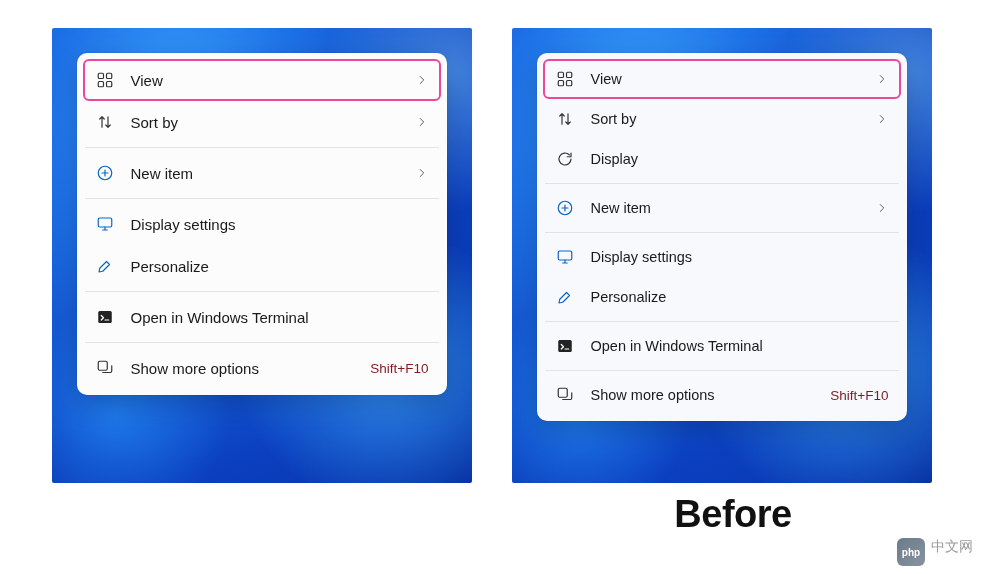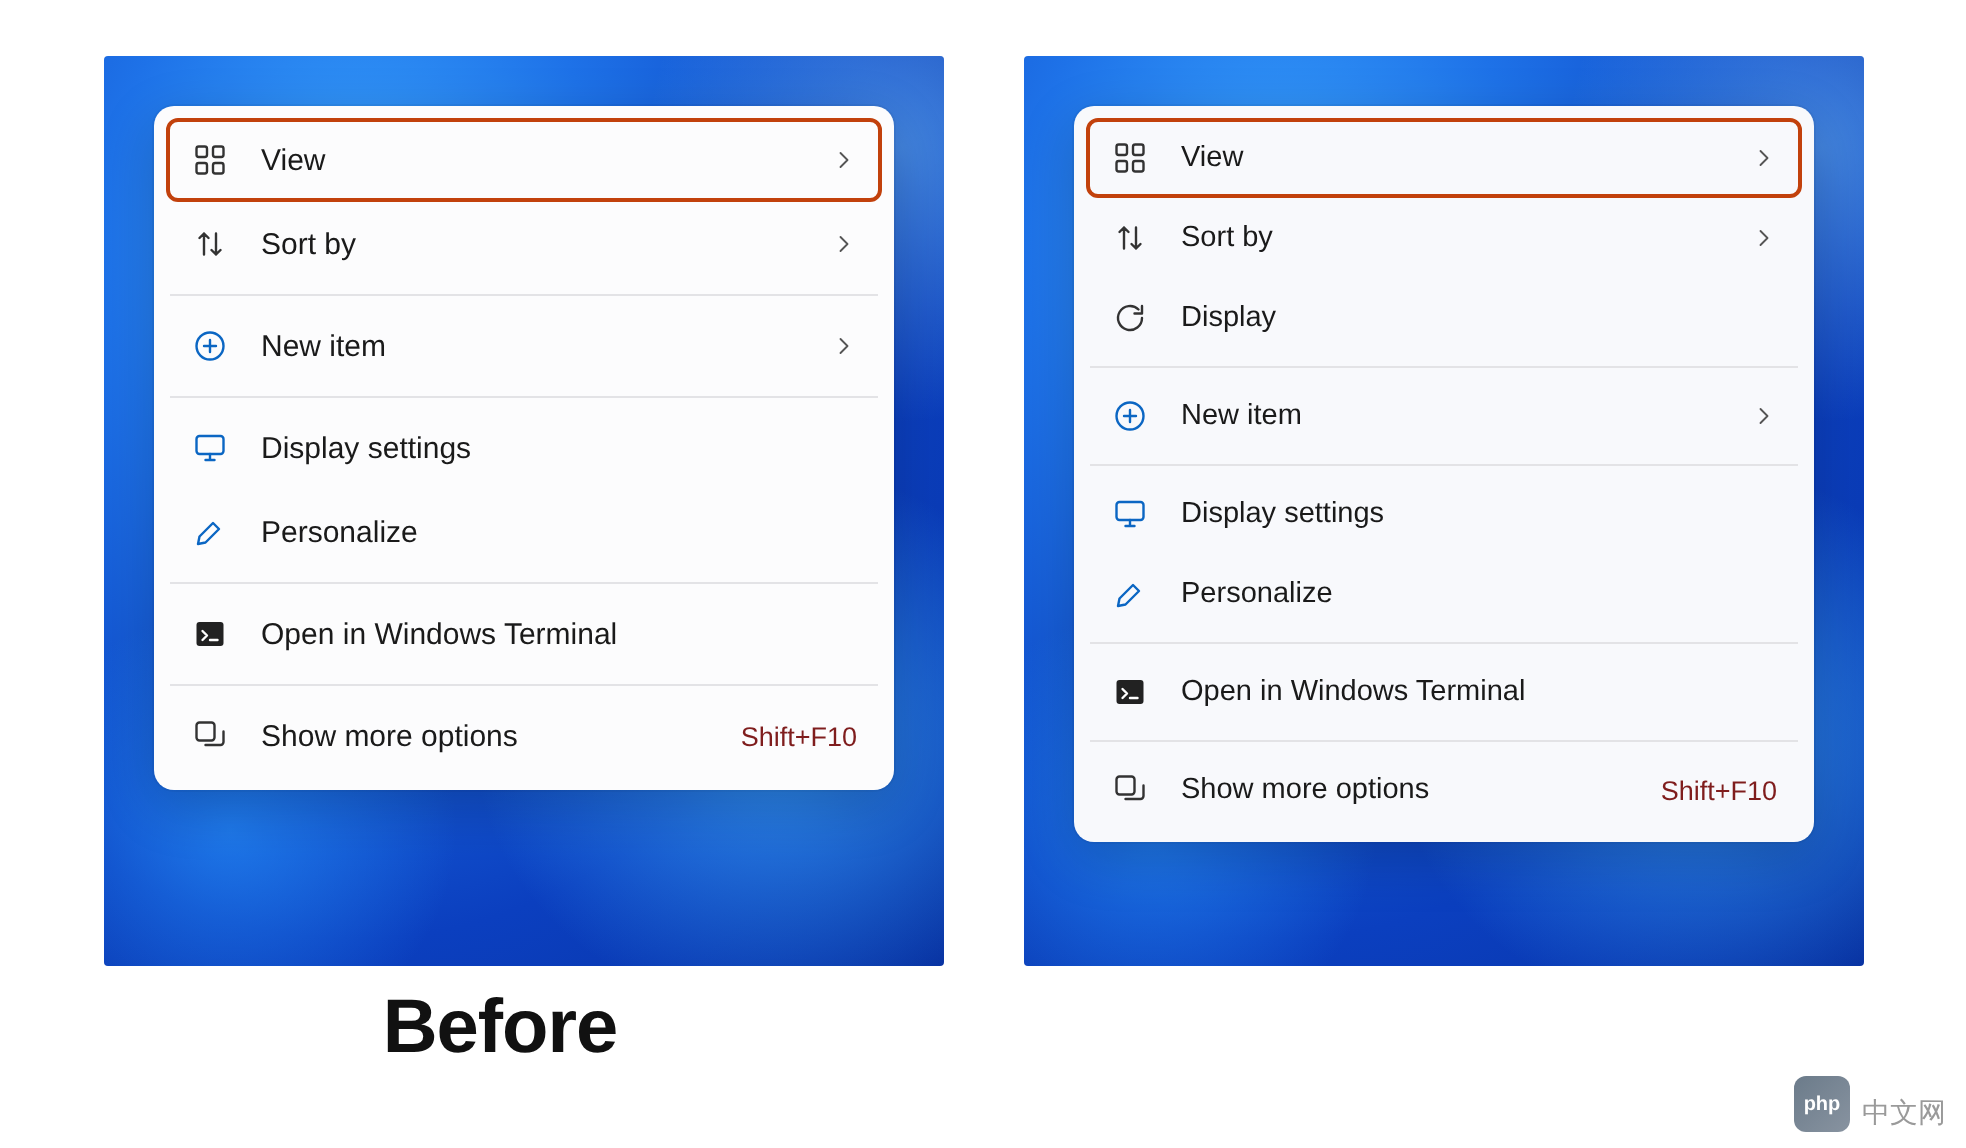--- a/index.html
+++ b/index.html
@@ -51,21 +51,21 @@
       height: 42px;
       padding: 0 12px;
       border-radius: 6px;
       font-size: 15px;
       color: #1a1a1a;
       cursor: default;
       position: relative;
     }
     .context-menu.after .menu-item { height: 40px; font-size: 14.5px; }
     .menu-item.focused {
-      border: 2px solid #c2410c;
+      border: 2px solid #ec4899;
       border-radius: 6px;
       padding: 0 10px;
     }
     .menu-item .icon {
       width: 20px;
       height: 20px;
       margin-right: 16px;
       display: flex;
       align-items: center;
       justify-content: center;
@@ -77,36 +77,36 @@
     .menu-item .shortcut { color: #7f1d1d; font-size: 13.5px; }
     .divider {
       height: 1px;
       background: #e3e3e6;
       margin: 4px 2px;
     }
     .labels-row {
       display: flex;
       gap: 48px;
       padding: 10px 40px 0 40px;
-      justify-content: flex-start;
+      justify-content: flex-end;
     }
     .caption {
       width: 420px;
       text-align: center;
       font-size: 38px;
       font-weight: 800;
       color: #111;
       letter-spacing: -0.5px;
     }
     .watermark {
       position: absolute;
       right: 10px;
       bottom: 8px;
       display: flex;
-      align-items: flex-end;
+      align-items: flex-start;
       gap: 6px;
       font-size: 14px;
       color: #9a9a9a;
       text-decoration: none;
       margin-top: 18px;
     }
     .watermark .logo {
       width: 28px; height: 28px;
       border-radius: 6px;
       background: linear-gradient(135deg,#6b7b8a,#8893a0);

